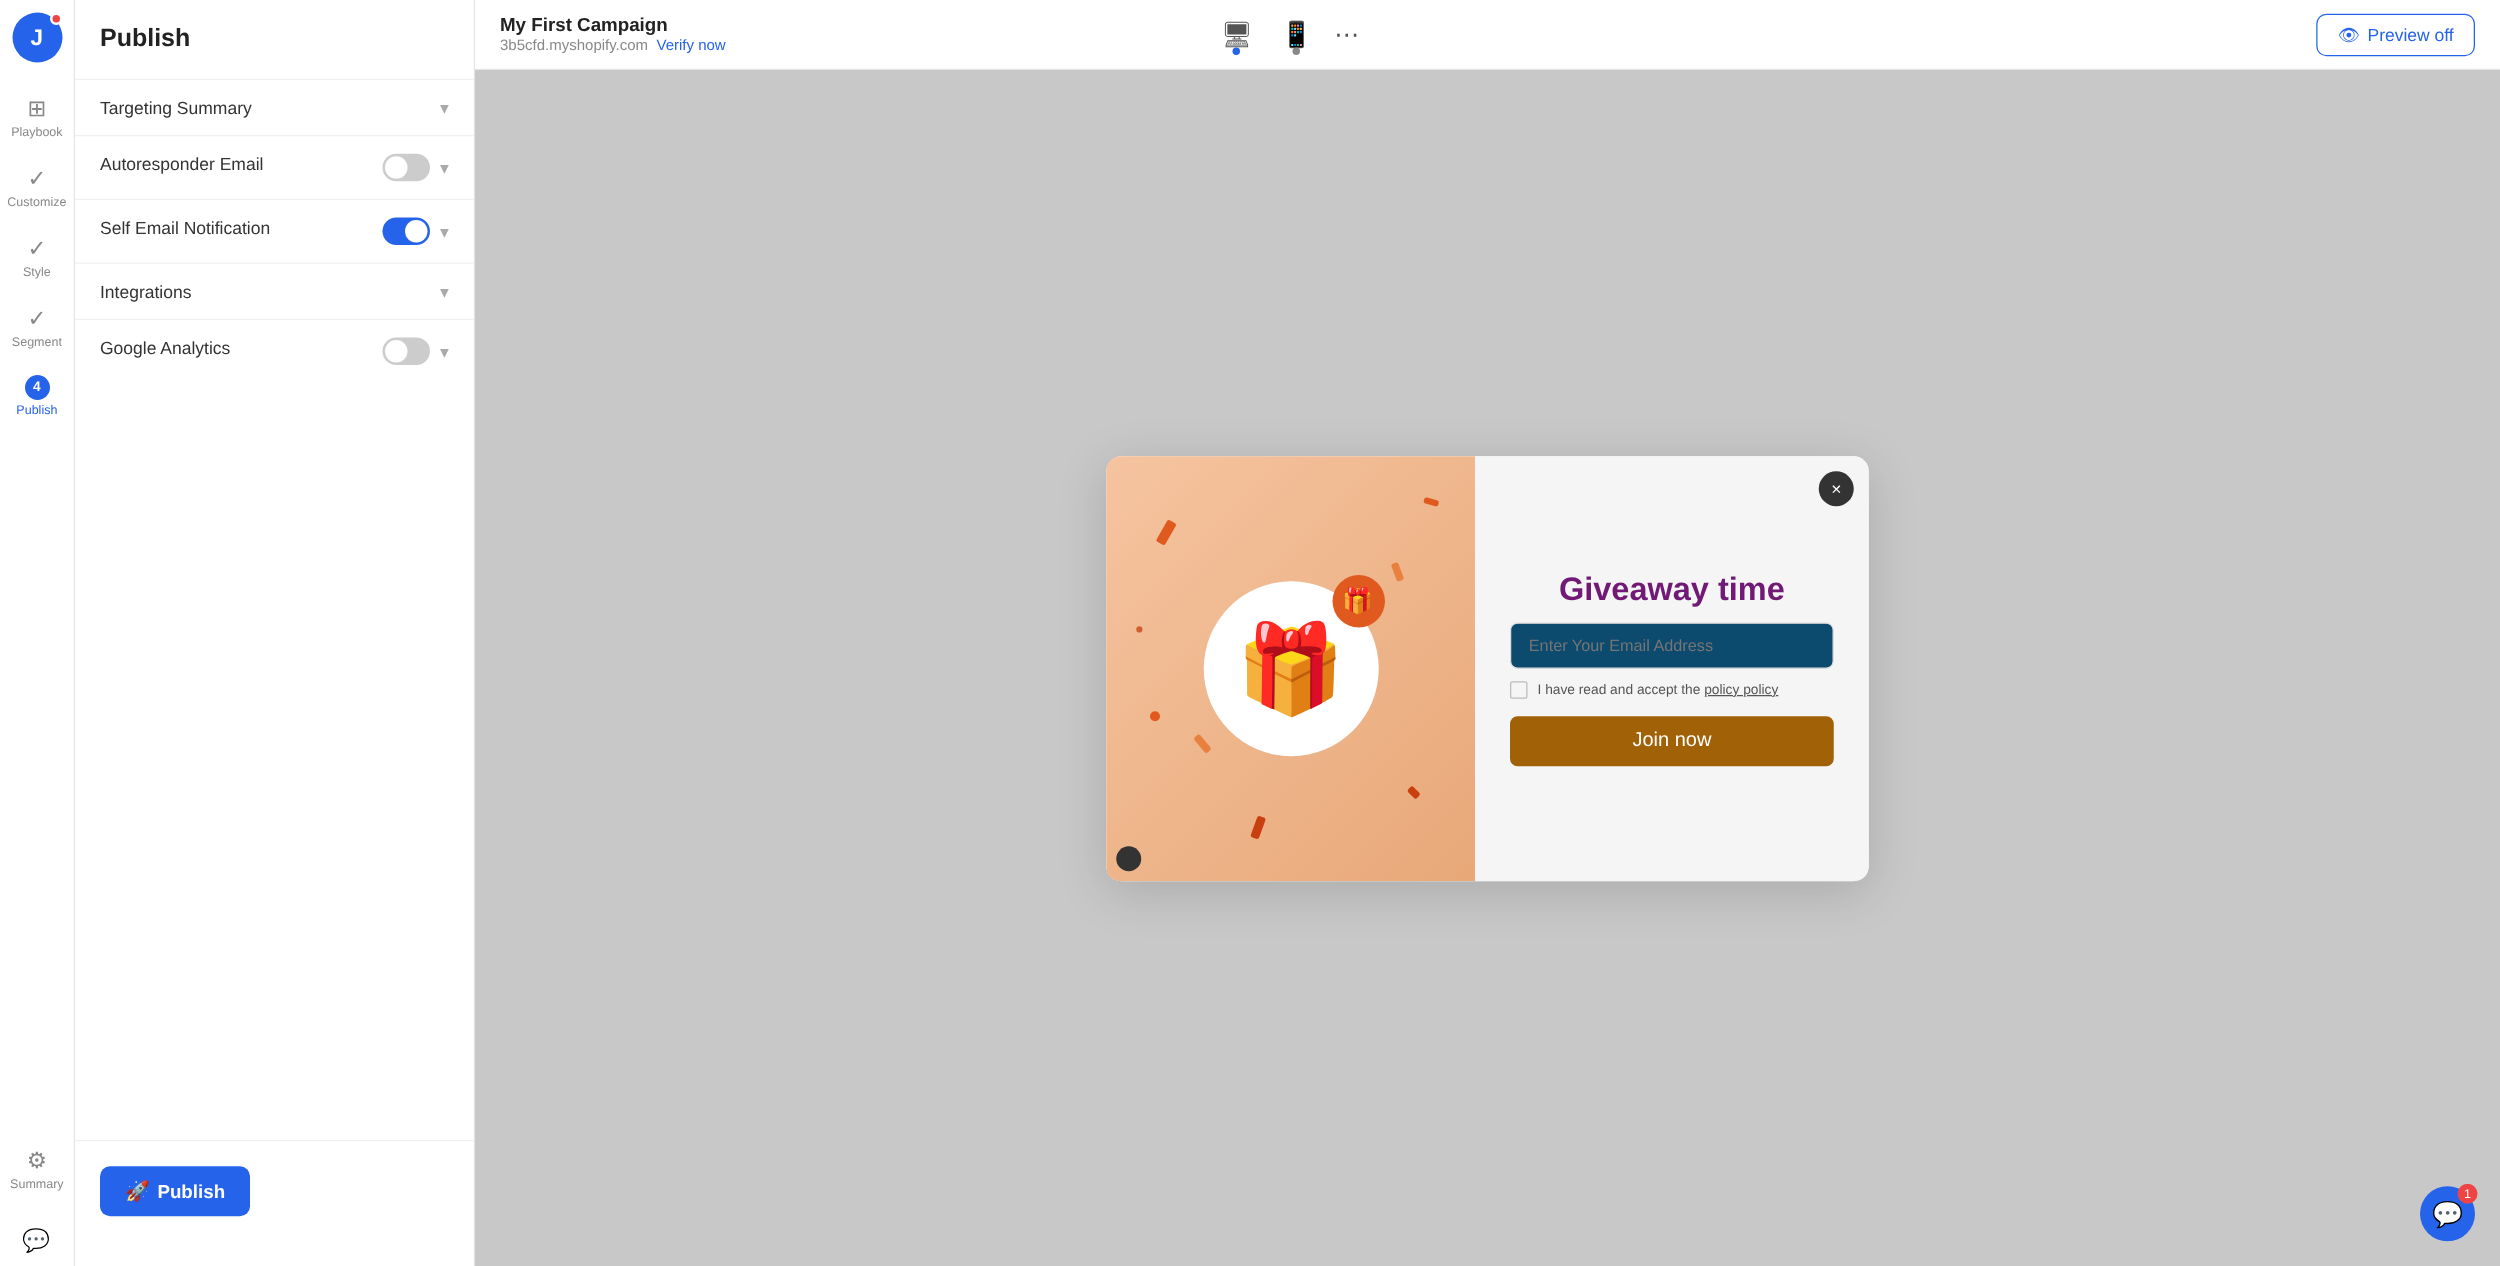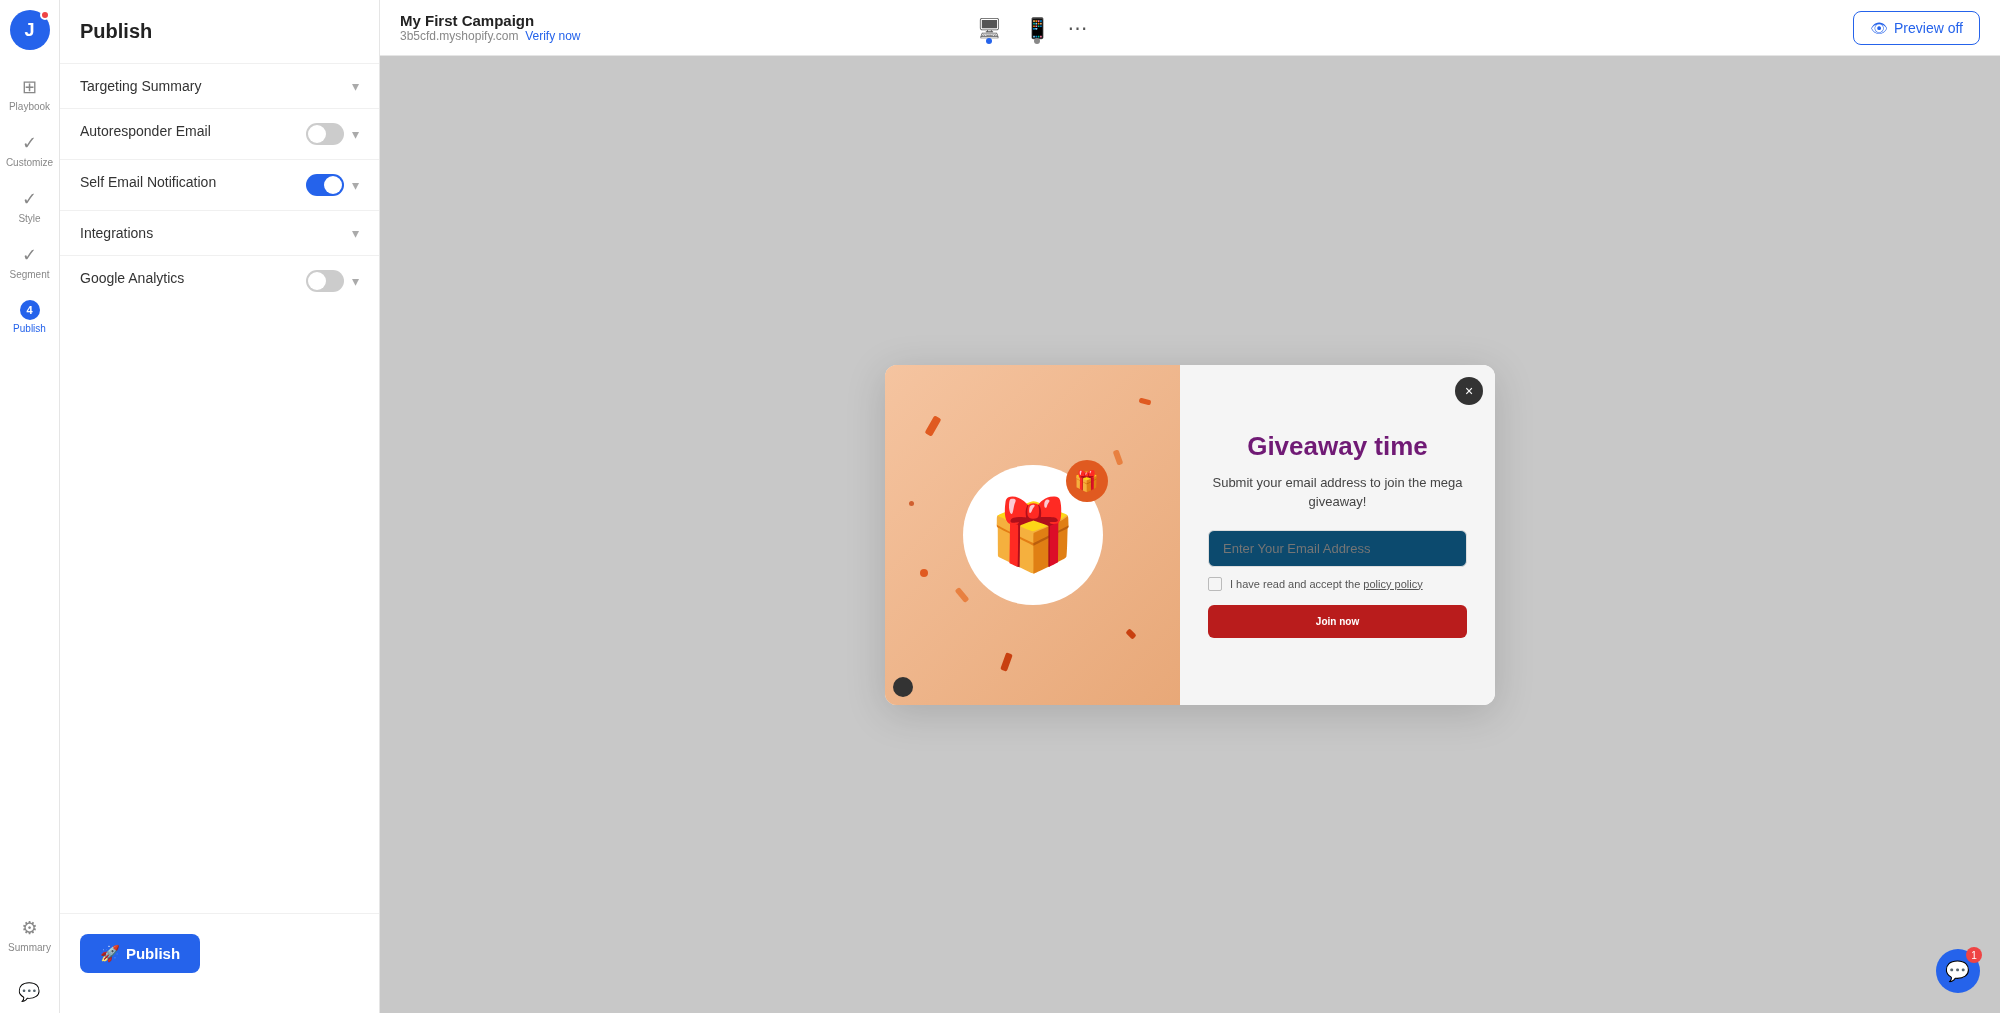--- a/index.html
+++ b/index.html
@@ -300,27 +300,27 @@
       border: 1.5px solid #bbb;
       border-radius: 2px;
       flex-shrink: 0;
     }
     .popup-checkbox-label {
       font-size: 11px; color: #555;
     }
     .popup-checkbox-label a { color: #555; }
     .popup-join-btn {
       width: 100%;
-      background: #b91c1c;
+      background: #a16207;
       color: white;
       border: none;
       border-radius: 6px;
       padding: 11px;
-      font-size: 10px;
-      font-weight: 700;
+      font-size: 16px;
+      font-weight: 400;
       cursor: pointer;
     }
     .popup-bottom-icon {
       position: absolute;
       bottom: 8px; left: 8px;
       width: 20px; height: 20px;
       background: #333;
       border-radius: 50%;
     }
 
@@ -520,21 +520,20 @@
           </div>
         </div>
       </div>
 
       <div class="popup-right">
         <div class="popup-close">
           <span>×</span>
         </div>
 
         <div class="popup-title" style="text-align:center;">Giveaway time</div>
-        <div class="popup-subtitle">Submit your email address to join the mega giveaway!</div>
 
         <input class="popup-email-input" type="email" placeholder="Enter Your Email Address" style="">
 
         <div class="popup-checkbox-row">
           <div class="popup-checkbox"></div>
           <span class="popup-checkbox-label">
             <span>I have read and accept the </span>
             <a href="#">policy policy</a>
           </span>
         </div>

